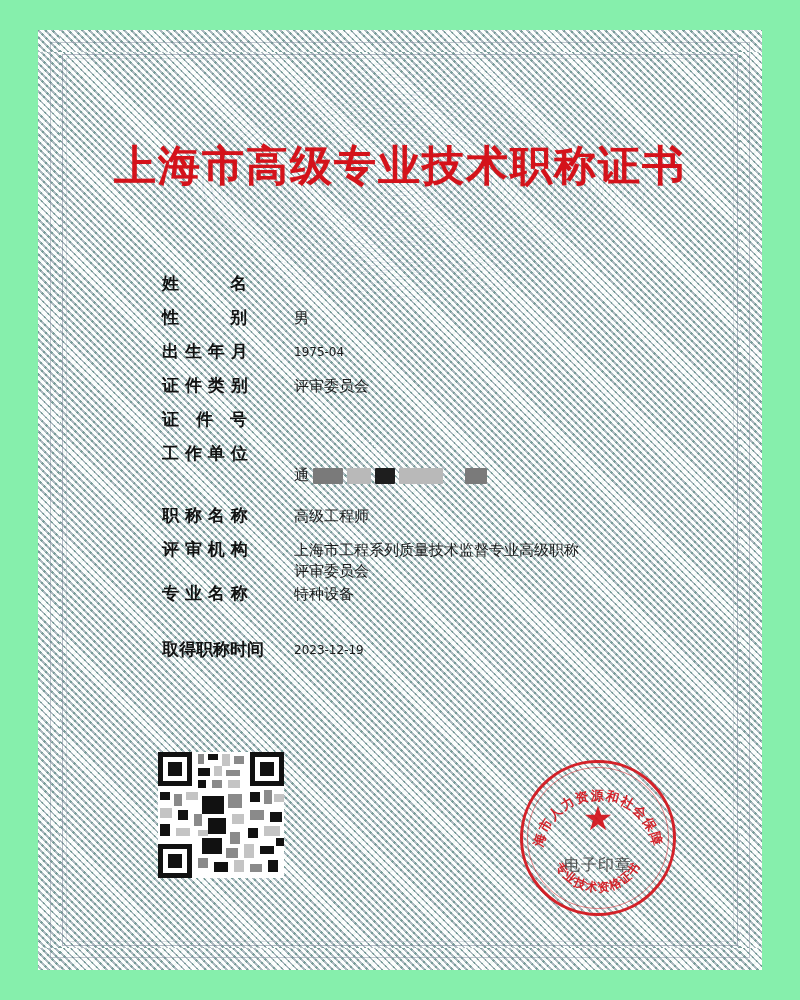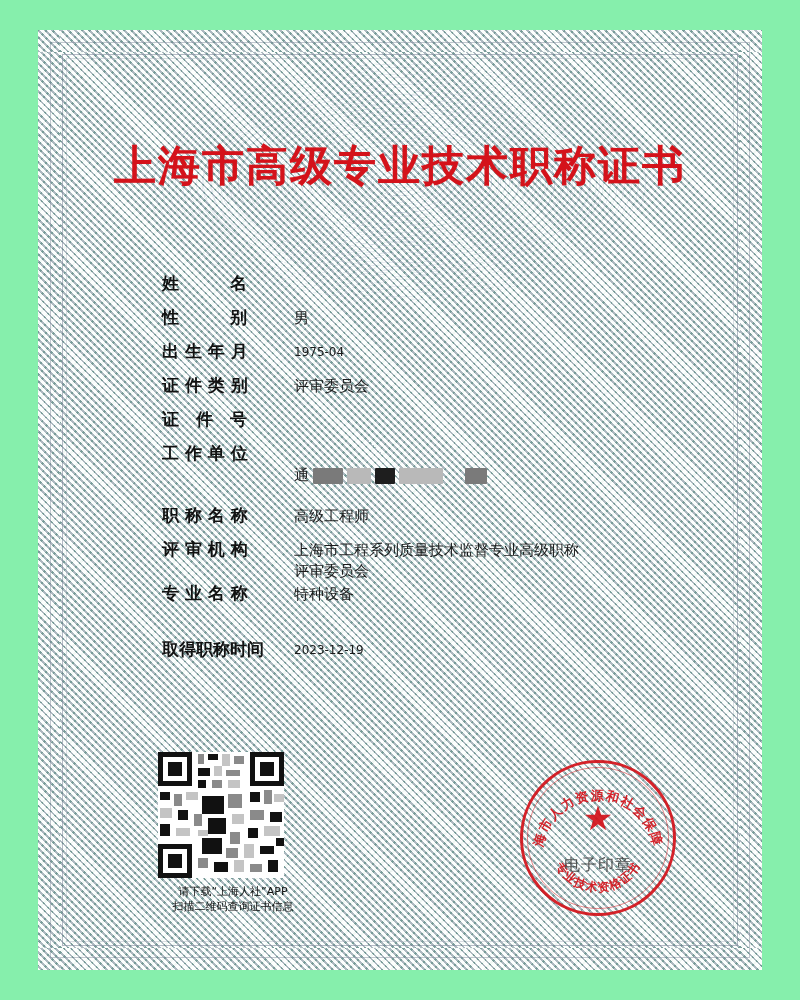--- a/index.html
+++ b/index.html
@@ -390,22 +390,20 @@
       <div class="cell l" style="left:86px;top:92px;width:10px;height:14px"></div>
       <div class="cell" style="left:102px;top:94px;width:14px;height:8px"></div>
       <div class="cell g" style="left:40px;top:106px;width:10px;height:10px"></div>
       <div class="cell" style="left:56px;top:110px;width:14px;height:10px"></div>
       <div class="cell l" style="left:76px;top:108px;width:10px;height:12px"></div>
       <div class="cell g" style="left:92px;top:112px;width:12px;height:8px"></div>
       <div class="cell" style="left:110px;top:108px;width:10px;height:12px"></div>
       <div class="cell l" style="left:40px;top:78px;width:10px;height:6px"></div>
       <div class="cell" style="left:118px;top:86px;width:8px;height:8px"></div>
     </div>
-    <div class="qr-caption">请下载“上海人社”APP
-扫描二维码查询证书信息</div>
   </div>
 
   <div class="seal">
     <svg class="seal-arc" viewBox="0 0 150 150">
       <defs>
         <path id="arcTop" d="M 20,82 A 56,56 0 0 1 130,82" fill="none"></path>
         <path id="arcBottom" d="M 28,90 A 48,48 0 0 0 122,90" fill="none"></path>
       </defs>
       <text><textPath href="#arcTop" startOffset="50%" text-anchor="middle" id="sealTop">上海市人力资源和社会保障局</textPath></text>
       <text class="lower"><textPath href="#arcBottom" startOffset="50%" text-anchor="middle" id="sealBottom">专业技术资格证书</textPath></text>

